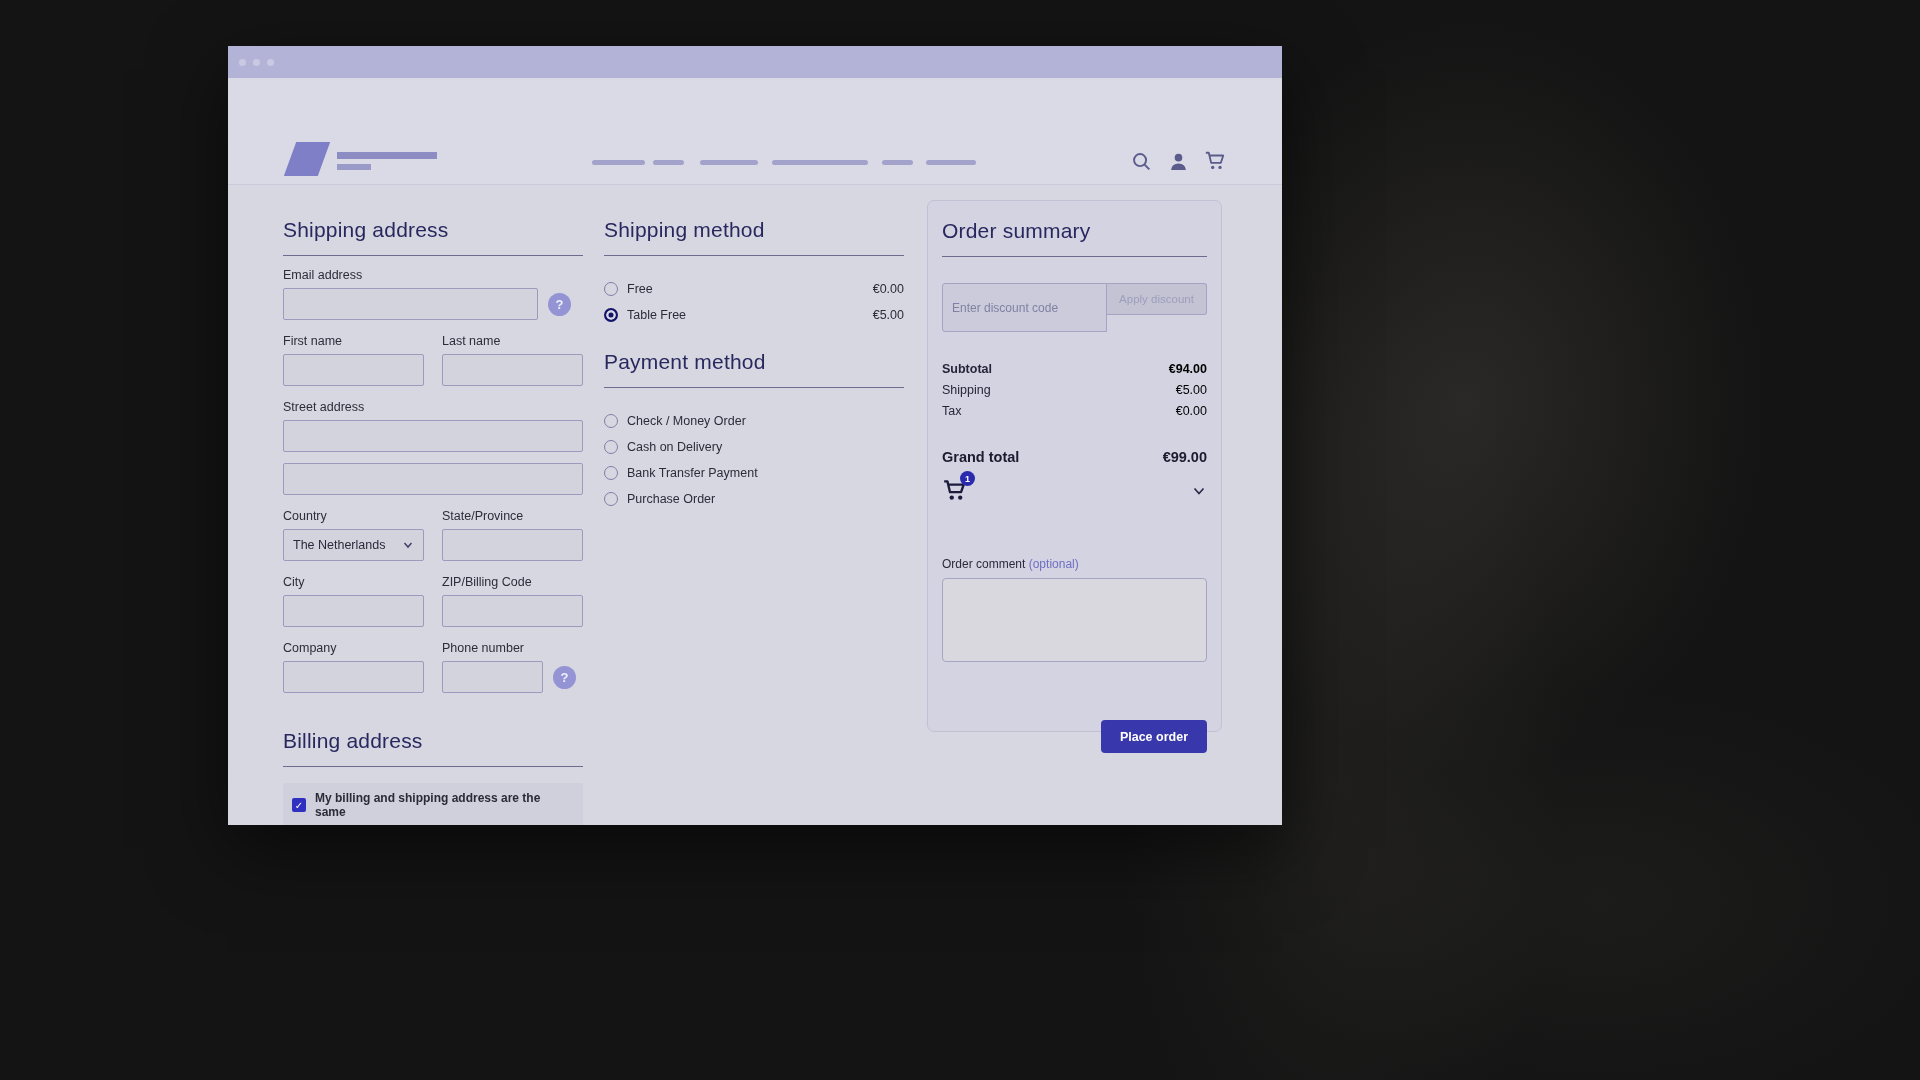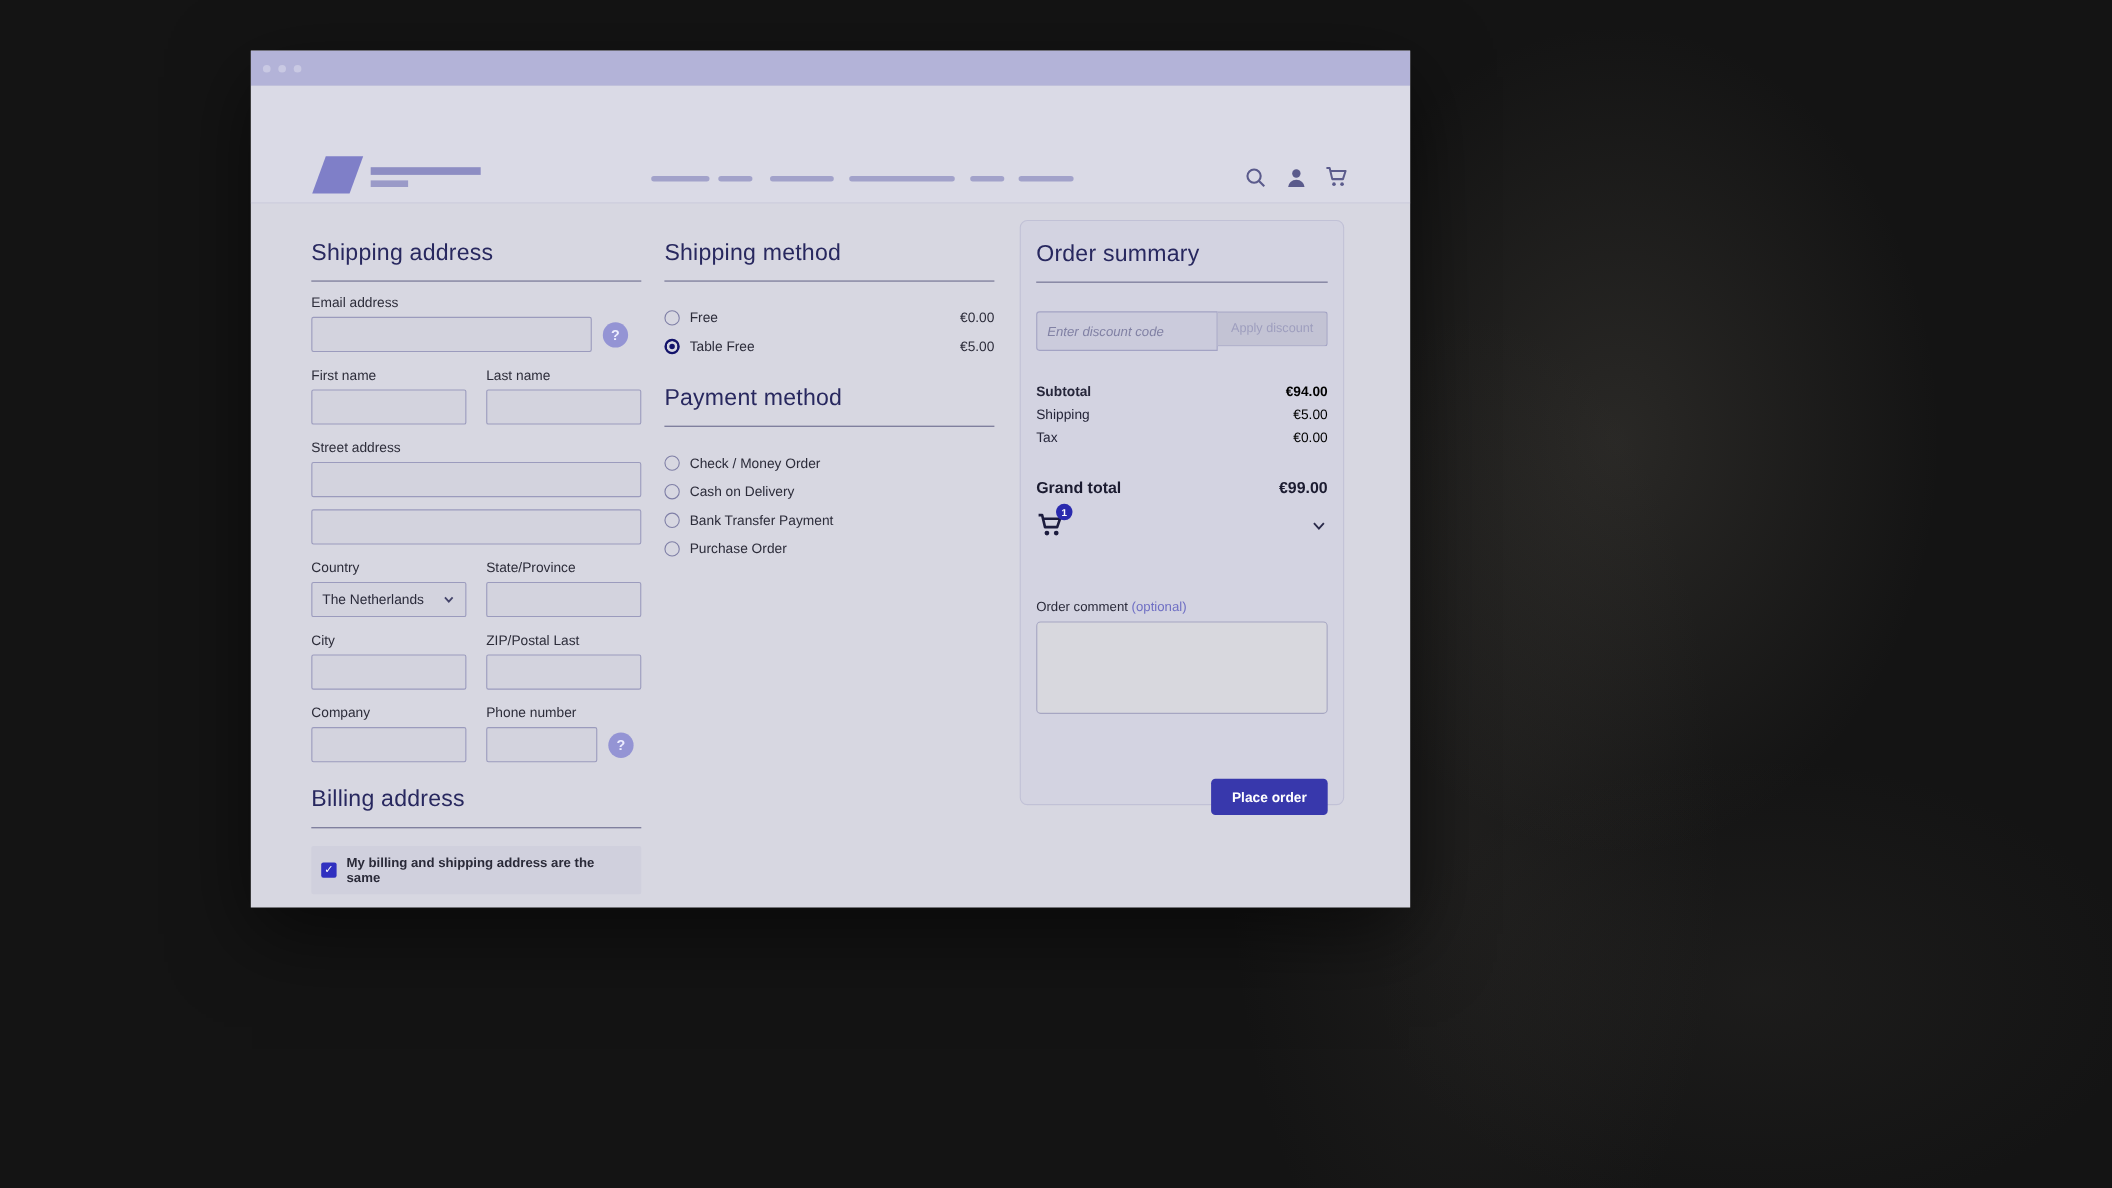--- a/index.html
+++ b/index.html
@@ -64,21 +64,21 @@
   .frow .fcol { flex:1; min-width:0; }
   .inline-help { display:flex; align-items:center; gap:10px; }
   .help-icon {
     flex:none; width:23px; height:23px; border-radius:50%; background:#9494d4;
     color:#eef; font-size:13px; font-weight:bold;
     display:flex; align-items:center; justify-content:center; cursor:pointer;
   }
   .select { display:flex; align-items:center; justify-content:space-between; cursor:pointer; width:100%; }
   .select svg { flex:none; }
   
-  .billing-title { margin-top:22px; }
+  .billing-title { margin-top:36px; }
   .chk-row {
     margin-top:16px; display:flex; align-items:center; gap:9px;
     background:#d0d0dd; padding:8px 9px; border-radius:2px;
   }
   .checkbox {
     flex:none; width:14px; height:14px; border-radius:2px; background:#3030c0;
     color:#fff; font-size:10px; display:flex; align-items:center; justify-content:center; cursor:pointer;
   }
   .chk-lbl { font-size:12px; color:#2a2a38; font-weight:bold; }
   
@@ -96,24 +96,23 @@
   .opt-price { margin-left:auto; font-size:12.5px; color:#2c2c3a; }
   .pay-title { margin-top:22px; }
   
   .card {
     position:absolute; left:699px; top:14px; width:295px; height:532px;
     background:#d3d3e1; border:1px solid #c1c1d6; border-radius:7px;
     padding:18px 14px 0;
   }
   .discount-row { display:flex; margin-top:26px; }
   .discount-input {
-    flex:1; min-width:0; height:36px; background:#cbcbdc; border:1px solid #a3a3c4;
+    flex:1; min-width:0; height:49px; background:#cbcbdc; border:1px solid #a3a3c4;
     border-radius:3px 0 0 3px; padding:0 9px; font-size:12px; color:#6d28d9; outline:none;
     font-family:"Liberation Sans", sans-serif;
-    font-style:italic;
   }
   .discount-input::placeholder { color:#8181a4; }
   .apply-btn {
     flex:none; width:100px; height:32px; background:#c3c3d4; border:1px solid #a3a3c4; border-left:none;
     border-radius:0 3px 3px 0; font-size:11.5px; color:#9e9ebe; cursor:pointer;
     font-family:"Liberation Sans", sans-serif;
   }
   .totals { margin-top:26px; }
   .t-row { display:flex; justify-content:space-between; align-items:center; height:21px; }
   .t-lbl { font-size:12.5px; color:#26263a; }
@@ -235,21 +234,21 @@
           <input class="txt" style="">
         </div>
       </div>
 
       <div class="frow">
         <div class="fcol">
           <label class="flbl">City</label>
           <input class="txt" style="">
         </div>
         <div class="fcol">
-          <label class="flbl">ZIP/Postal Last</label>
+          <label class="flbl">ZIP/Billing Code</label>
           <input class="txt" style="">
         </div>
       </div>
 
       <div class="frow">
         <div class="fcol">
           <label class="flbl">Company</label>
           <input class="txt" style="">
         </div>
         <div class="fcol">

